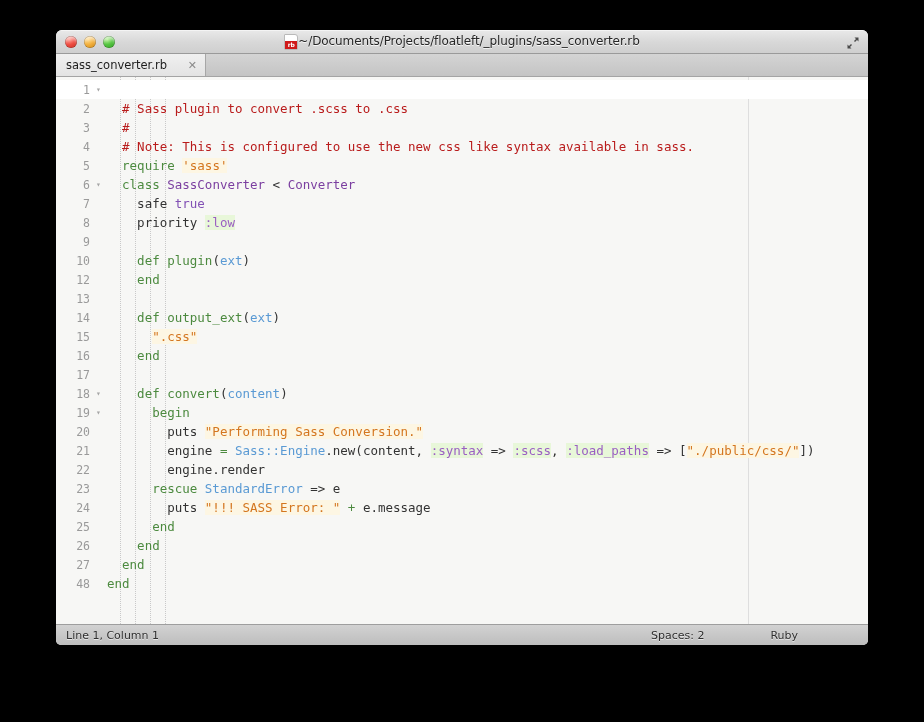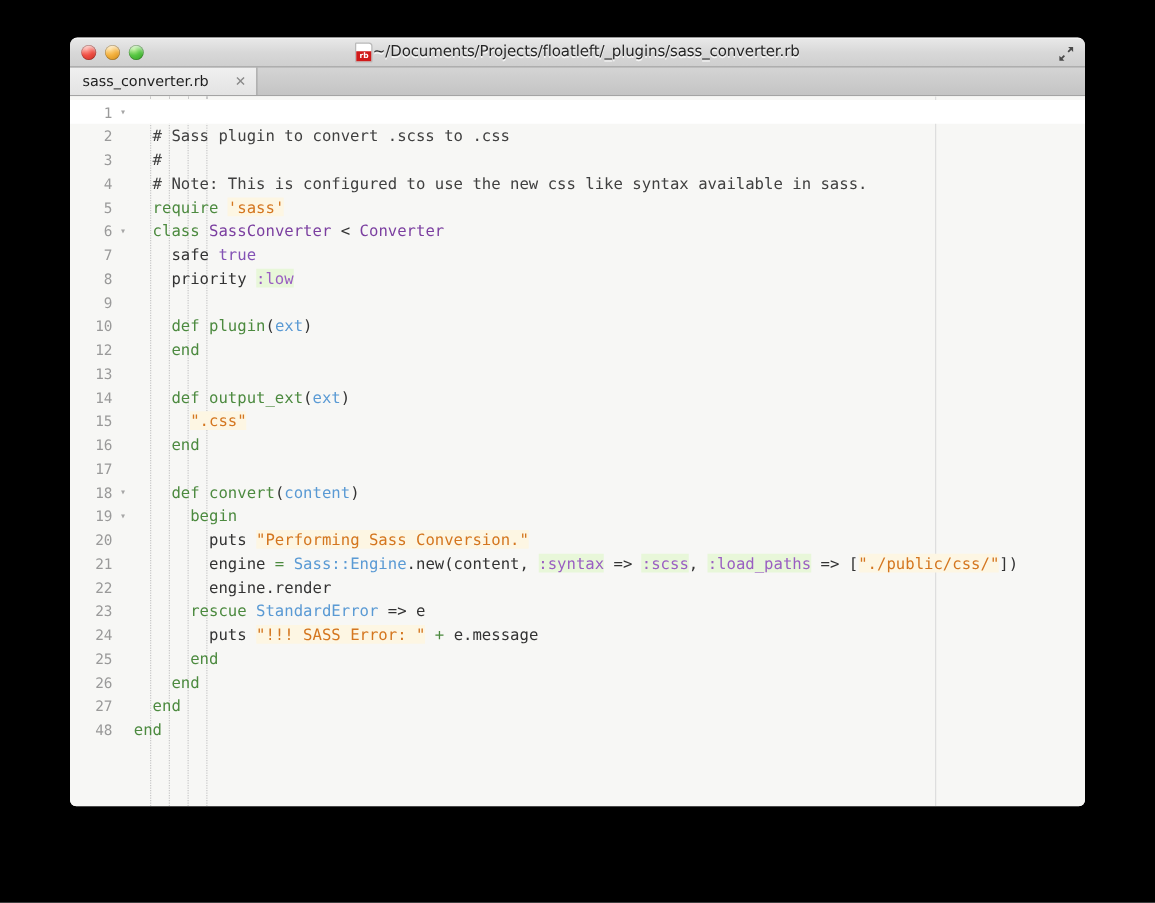--- a/index.html
+++ b/index.html
@@ -217,21 +217,21 @@
     border-left: 1px dotted #c9c9c9;
   }
 
   
   .t-kw      { color: #4c8a3f; }
   .t-class   { color: #7b3fa0; }
   .t-const   { color: #5a9ad4; }
   .t-str     { color: #d4761f; background: #fdf6e3; }
   .t-regex   { color: #d4761f; background: #fdf6e3; }
   .t-sym     { color: #9a5fc2; background: #e8f7d9; }
-  .t-comment { color: #404040; }
+  .t-comment { color: #b91c1c; }
   .t-op      { color: #4c8a3f; }
   .t-plain   { color: #333333; }
   .t-bool    { color: #8352b5; }
   .t-param   { color: #5a9ad4; }
 
   
   #statusbar {
     height: 21px;
     flex: 0 0 21px;
     background: linear-gradient(to bottom, #d2d2d2, #bdbdbd);
@@ -313,13 +313,20 @@
         <div class="line"><div class="gutter">22</div><div class="fold"></div><div class="code"><span class="t-plain">        engine.render</span></div></div>
         <div class="line"><div class="gutter">23</div><div class="fold"></div><div class="code"><span class="t-plain">      </span><span class="t-kw">rescue</span><span class="t-plain"> </span><span class="t-const">StandardError</span><span class="t-plain"> =&gt; e</span></div></div>
         <div class="line"><div class="gutter">24</div><div class="fold"></div><div class="code"><span class="t-plain">        puts </span><span class="t-str">"!!! SASS Error: "</span><span class="t-plain"> </span><span class="t-op">+</span><span class="t-plain"> e.message</span></div></div>
         <div class="line"><div class="gutter">25</div><div class="fold"></div><div class="code"><span class="t-plain">      </span><span class="t-kw">end</span></div></div>
         <div class="line"><div class="gutter">26</div><div class="fold"></div><div class="code"><span class="t-plain">    </span><span class="t-kw">end</span></div></div>
         <div class="line"><div class="gutter">27</div><div class="fold"></div><div class="code"><span class="t-plain">  </span><span class="t-kw">end</span></div></div>
         <div class="line"><div class="gutter">48</div><div class="fold"></div><div class="code"><span class="t-kw">end</span></div></div>
       </div>
   </div>
 
+  <div id="statusbar">
+    <span id="status-left">Line 1, Column 1</span>
+    <span id="status-right">
+      <span id="status-spaces">Spaces: 2</span>
+      <span id="status-syntax">Ruby</span>
+    </span>
+  </div>
 </div>
 
 </body></html>

